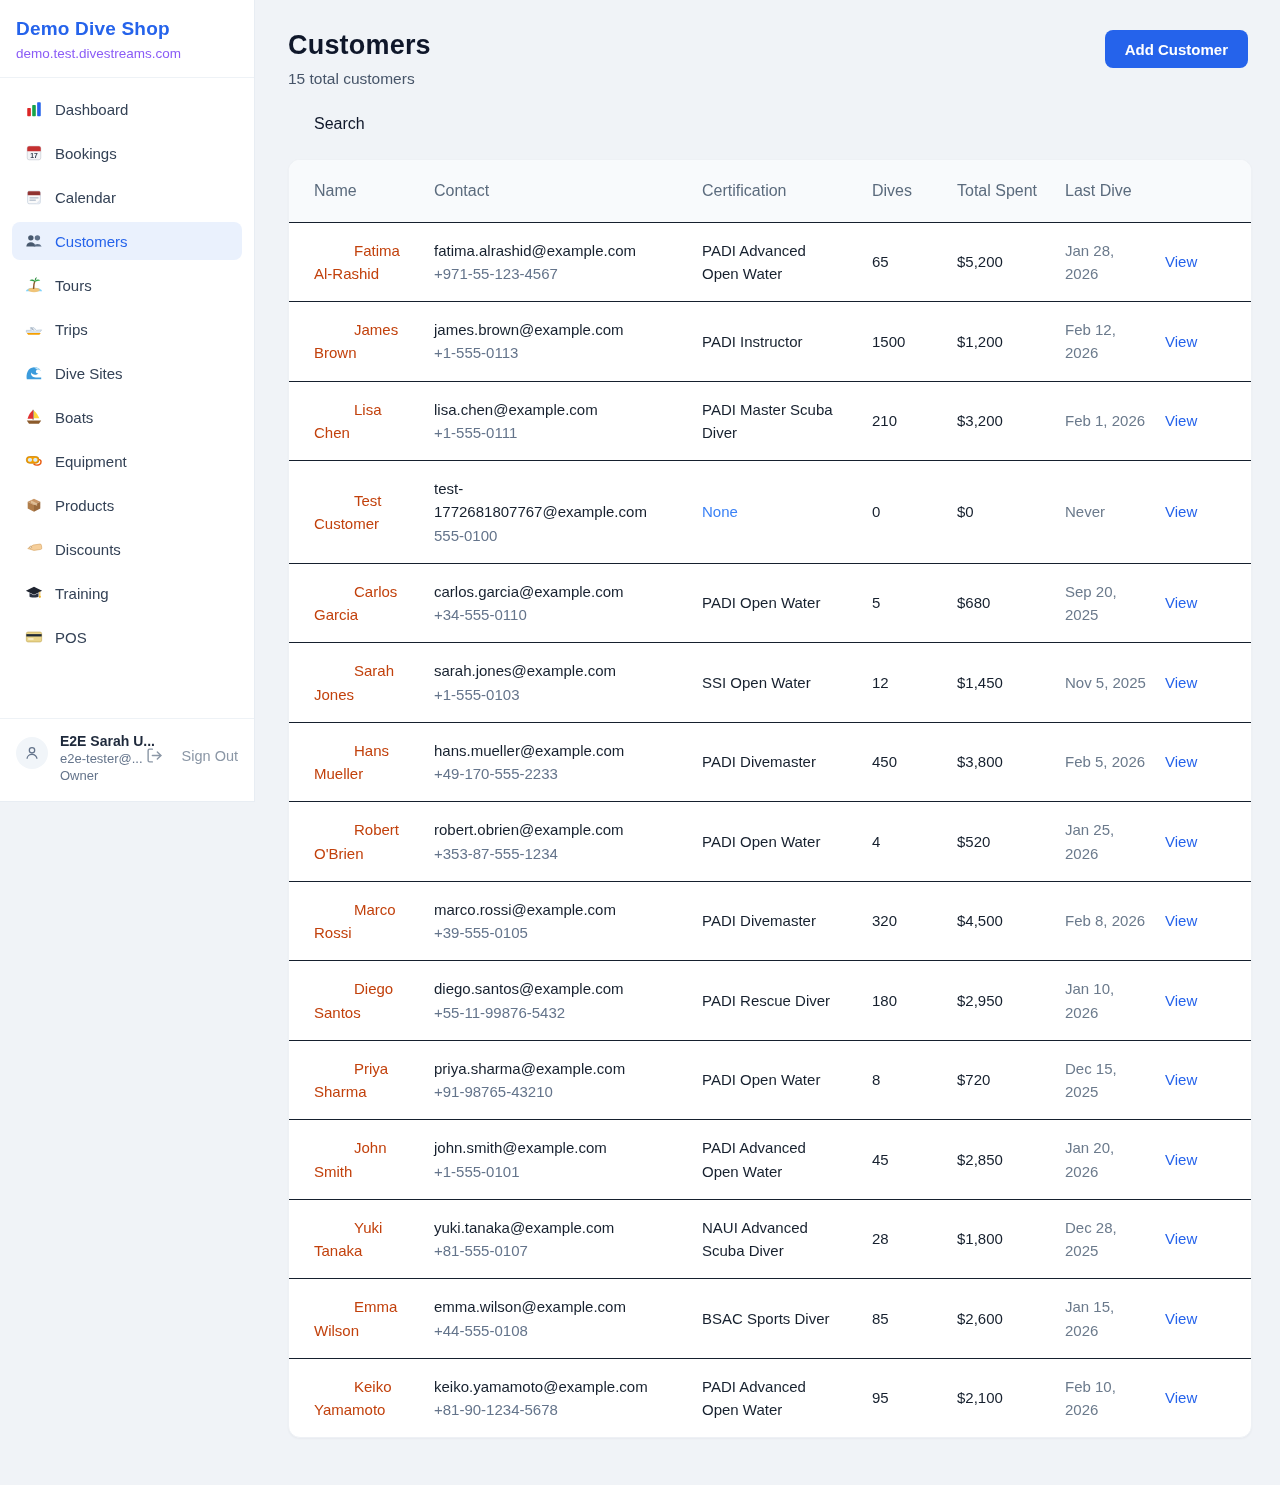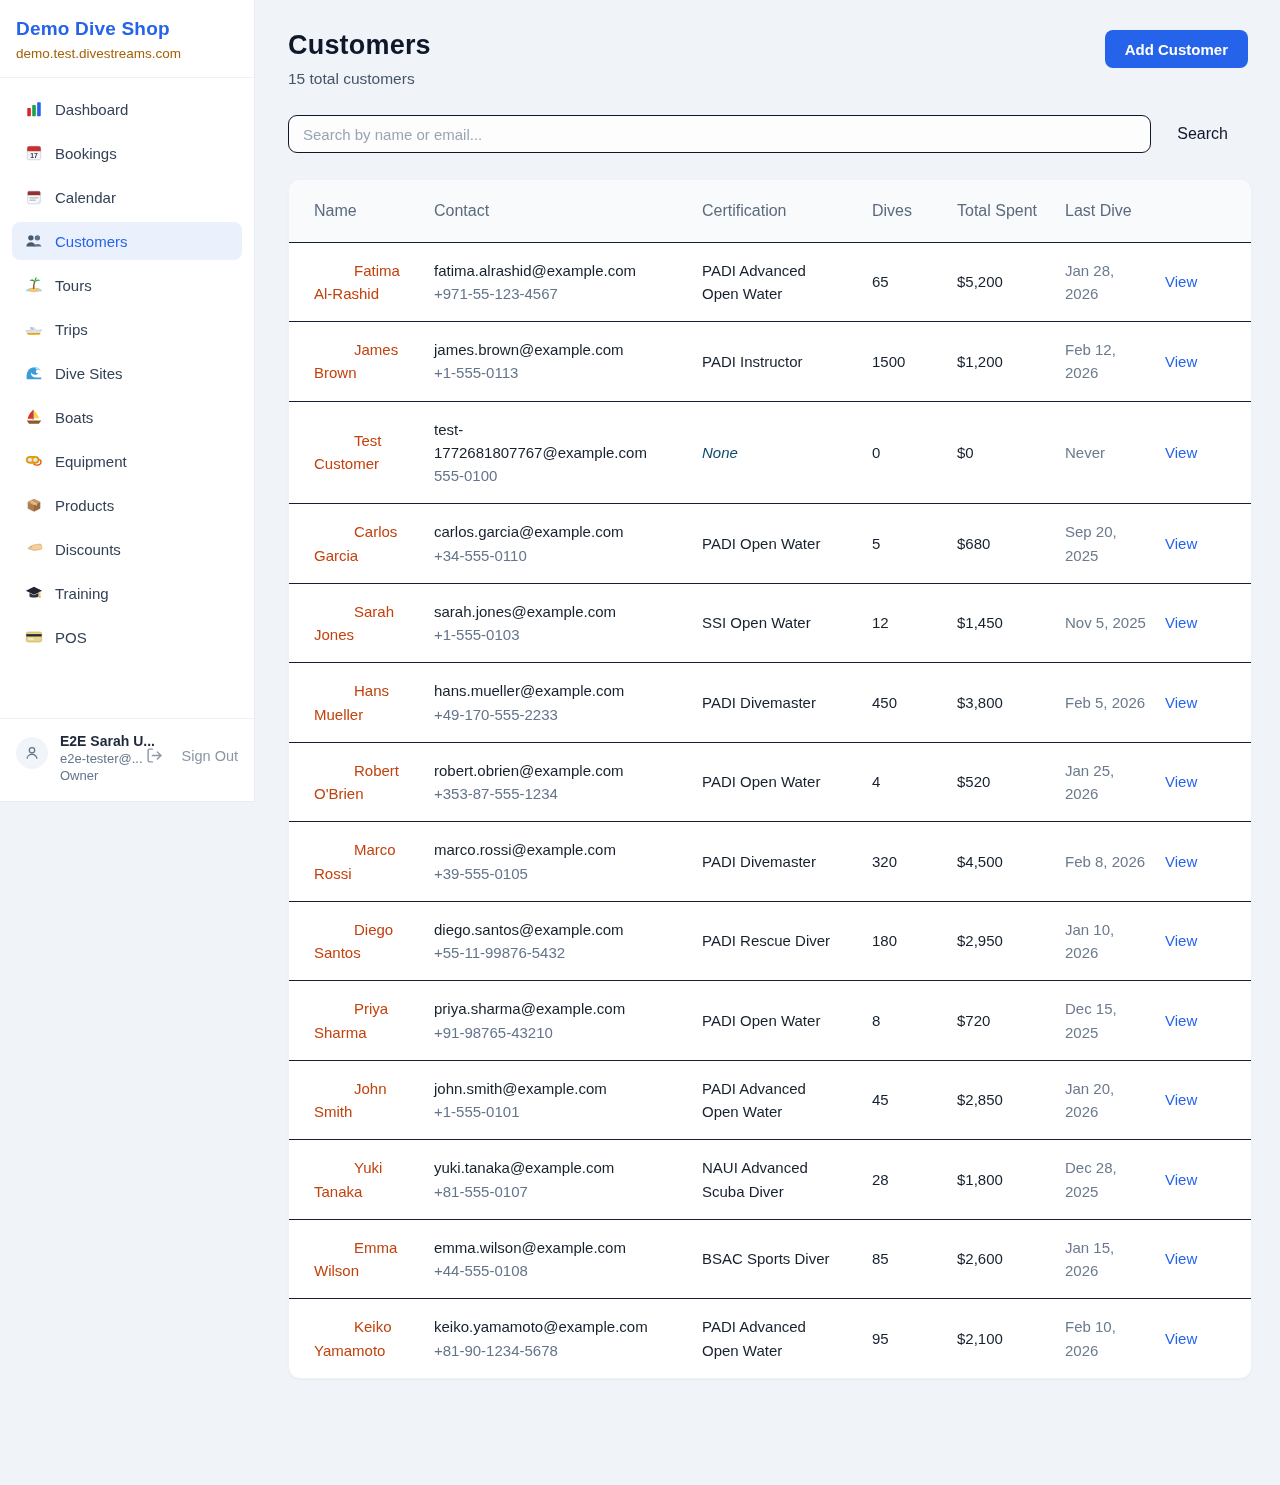--- a/index.html
+++ b/index.html
@@ -13,21 +13,21 @@
   
   .sidebar {
     position:absolute; left:0; top:0; width:255px; height:802px;
     background:#ffffff;
     border-right:1px solid #e8edf3;
     border-bottom:1px solid #e8edf3;
     display:flex; flex-direction:column;
   }
   .sb-head { padding:18px 16px 16px 16px; border-bottom:1px solid #eef2f6; }
   .sb-title { color:#2563eb; font-size:19px; font-weight:bold; letter-spacing:.2px; }
-  .sb-sub { color:#a16207; font-size:13.5px; margin-top:6px; }
+  .sb-sub { color:#8b5cf6; font-size:13.5px; margin-top:6px; }
   .sb-nav { padding:12px 10px; flex:1 1 auto; }
   .nav-item {
     display:flex; align-items:center; gap:12px;
     height:38px; padding:0 12px; margin:0 2px 6px 2px;
     border-radius:8px; cursor:pointer;
     color:#334155; font-size:15px;
   }
   .nav-item .ico { width:19px; height:19px; flex:0 0 19px; display:flex; align-items:center; justify-content:center; }
   .nav-item.active { background:#eaf1fd; color:#2563eb; }
   .sb-user {
@@ -97,21 +97,21 @@
   tbody td {
     padding:16px 30px 16px 0; vertical-align:middle;
     font-size:15px; color:#16202e; line-height:1.55;
     border-bottom:1px solid #16202e;
     word-wrap:break-word;
   }
   tbody tr:last-child td { border-bottom:none; }
   td.c-name { padding-left:25px; padding-right:28px; }
   td.c-name a { color:#c2410c; text-decoration:none; font-weight:500;margin-left:40px; }
   td.c-contact .phone { color:#64748b; }
-  td.c-cert.muted { color:#0c4a6e;font-style:italic; }
+  td.c-cert.muted { color:#3b82f6; }
   td.c-last { color:#6b7a8c; padding-right:18px; }
   td.c-view a { color:#2563eb; text-decoration:none; }
   td.c-spent, td.c-dives { padding-right:16px; }
 </style>
 </head>
 <body>
 
 <aside class="sidebar">
   <div class="sb-head">
     <div class="sb-title">Demo Dive Shop</div>
@@ -283,21 +283,20 @@
 <main class="main">
   <div class="m-head">
     <div>
       <div class="m-title">Customers</div>
       <div class="m-sub">15 total customers</div>
     </div>
     <button class="btn-primary">Add Customer</button>
   </div>
 
   <div class="search-row">
-    <input class="search-input" type="text" placeholder="Search by name or email..." style="">
     <button class="search-btn">Search</button>
   </div>
 
   <div class="card">
     <table>
       <thead>
         <tr>
           <th class="c-name">Name</th>
           <th class="c-contact">Contact</th>
           <th class="c-cert">Certification</th>
@@ -327,20 +326,32 @@
       <div class="email">james.brown@example.com</div>
       <div class="phone">+1-555-0113</div>
     </td>
     <td class="c-cert">PADI Instructor</td>
     <td class="c-dives">1500</td>
     <td class="c-spent">$1,200</td>
     <td class="c-last">Feb 12, 2026</td>
     <td class="c-view"><a href="#">View</a></td>
   </tr>
 
+  <tr>
+    <td class="c-name"><a href="#">Lisa Chen</a></td>
+    <td class="c-contact">
+      <div class="email">lisa.chen@example.com</div>
+      <div class="phone">+1-555-0111</div>
+    </td>
+    <td class="c-cert">PADI Master Scuba Diver</td>
+    <td class="c-dives">210</td>
+    <td class="c-spent">$3,200</td>
+    <td class="c-last">Feb 1, 2026</td>
+    <td class="c-view"><a href="#">View</a></td>
+  </tr>
 
   <tr>
     <td class="c-name"><a href="#">Test Customer</a></td>
     <td class="c-contact">
       <div class="email">test-1772681807767@example.com</div>
       <div class="phone">555-0100</div>
     </td>
     <td class="c-cert muted">None</td>
     <td class="c-dives">0</td>
     <td class="c-spent">$0</td>

